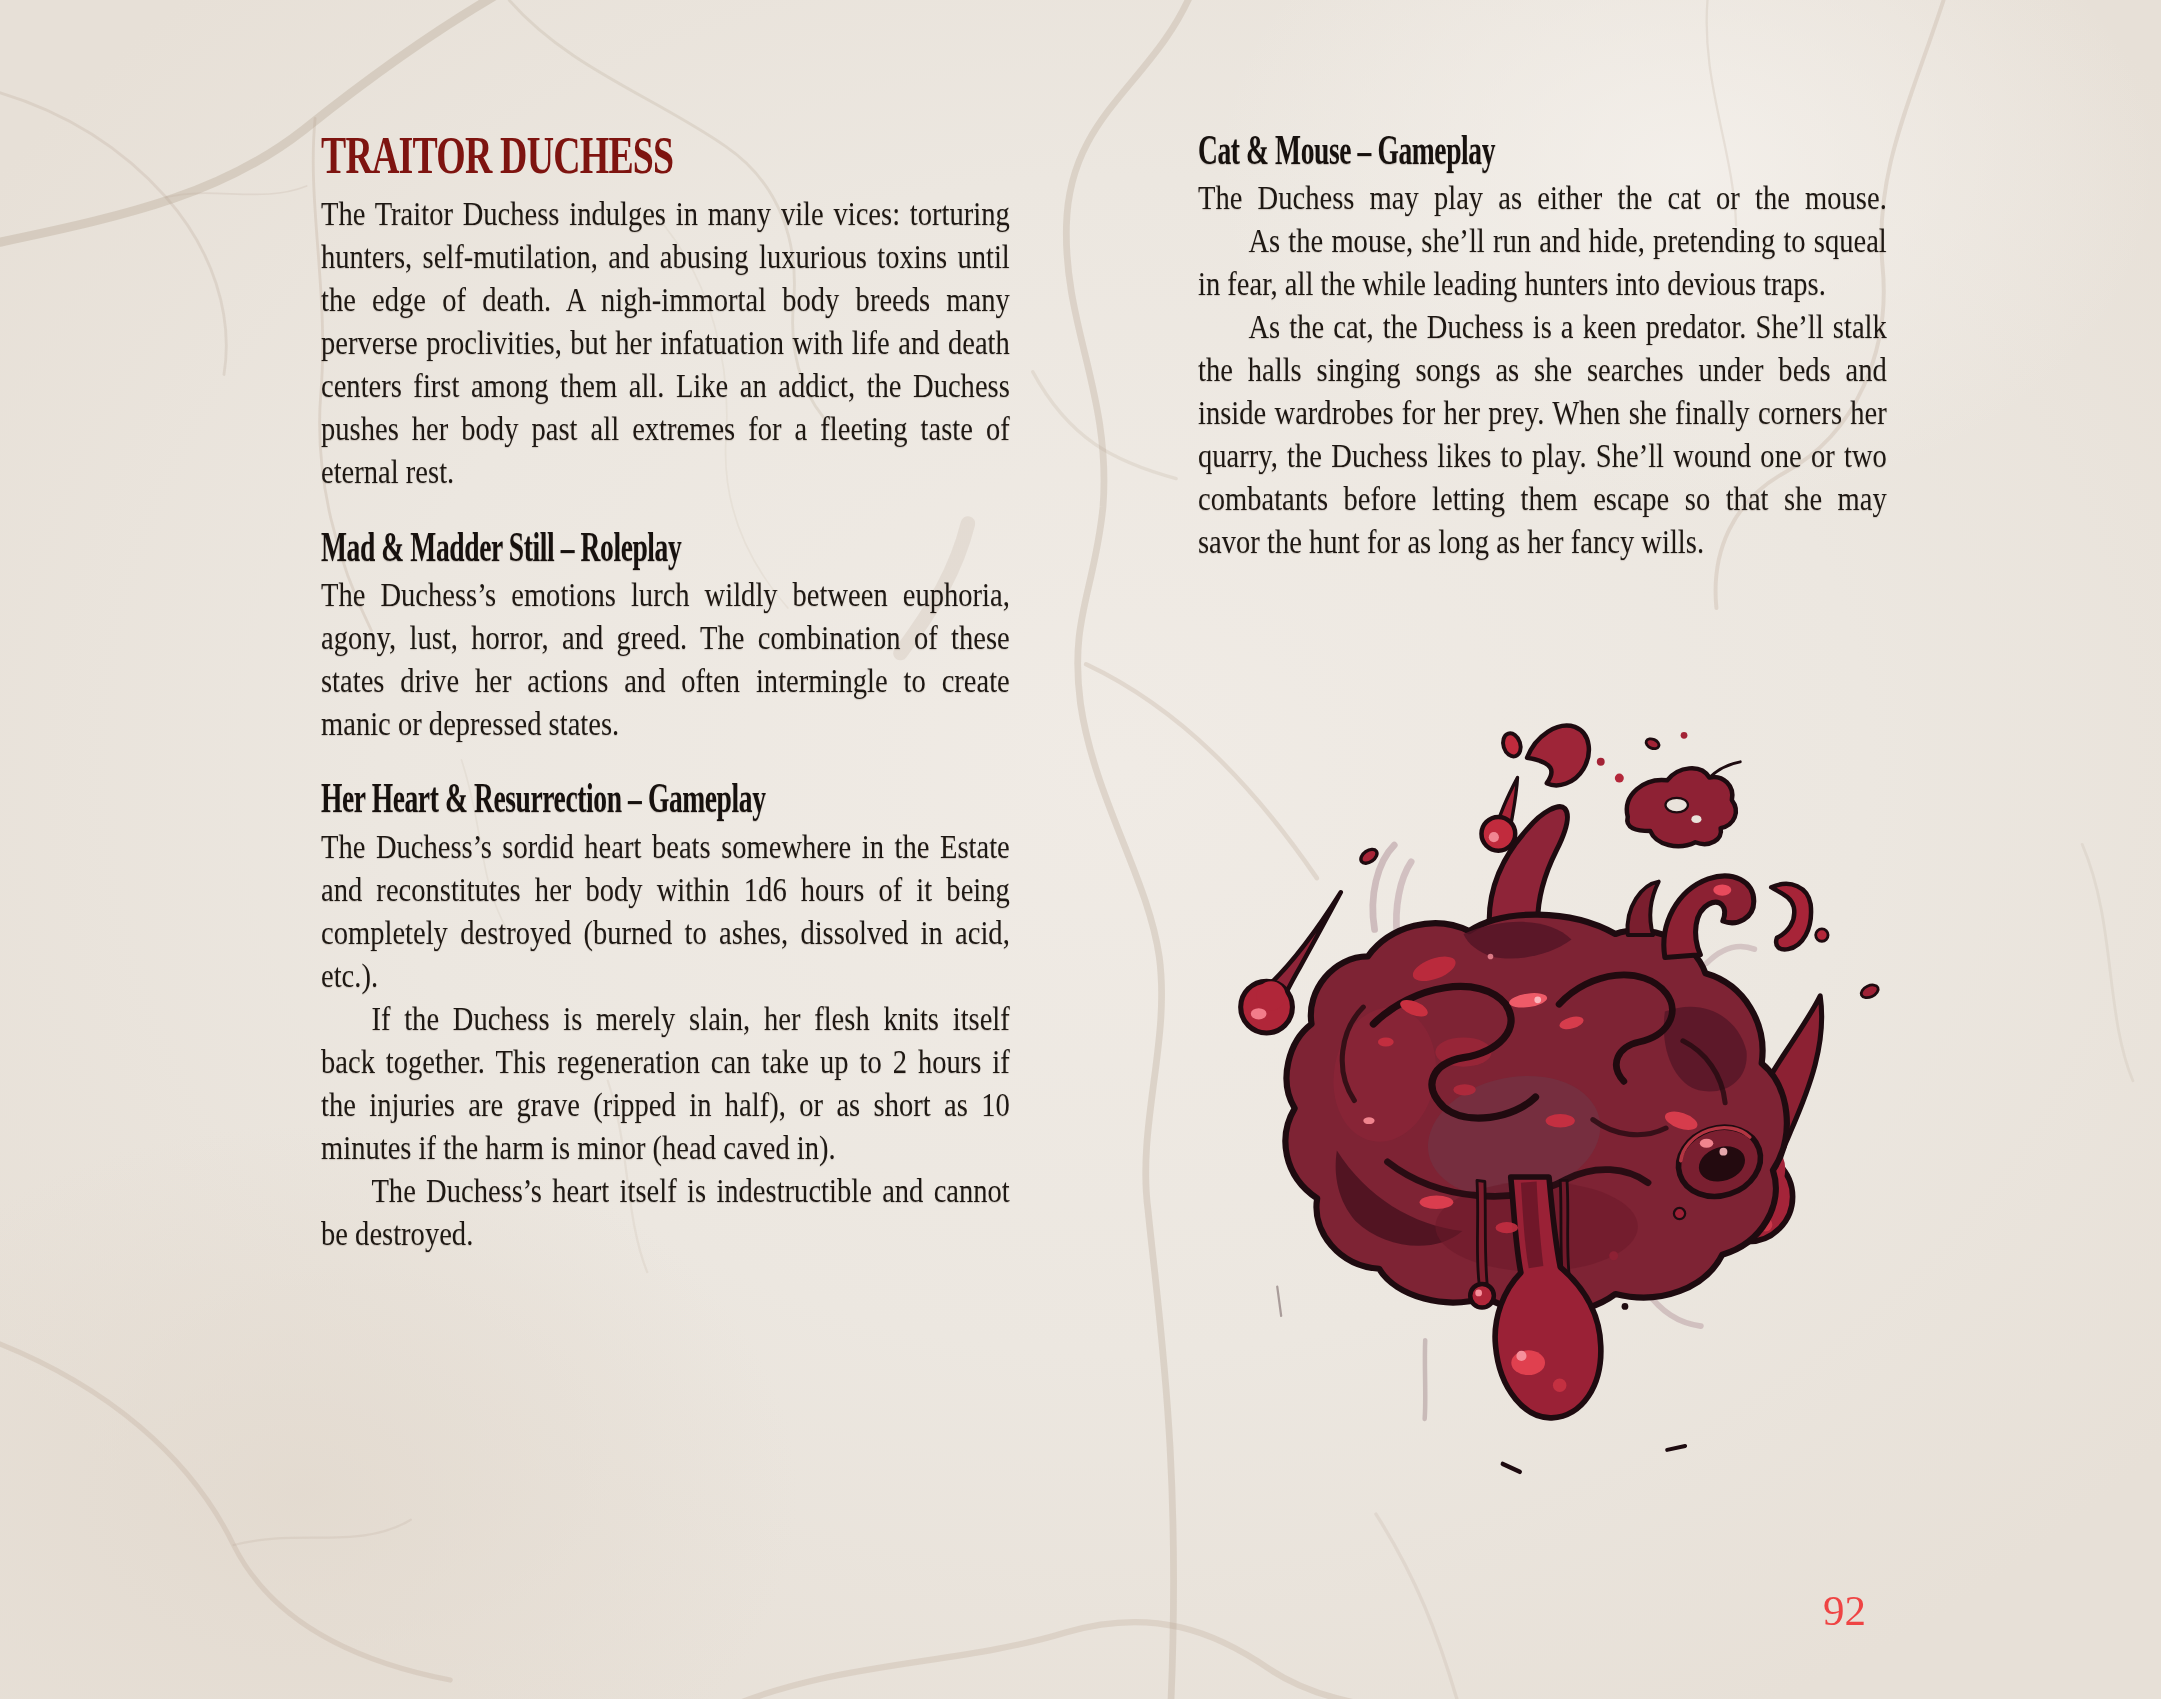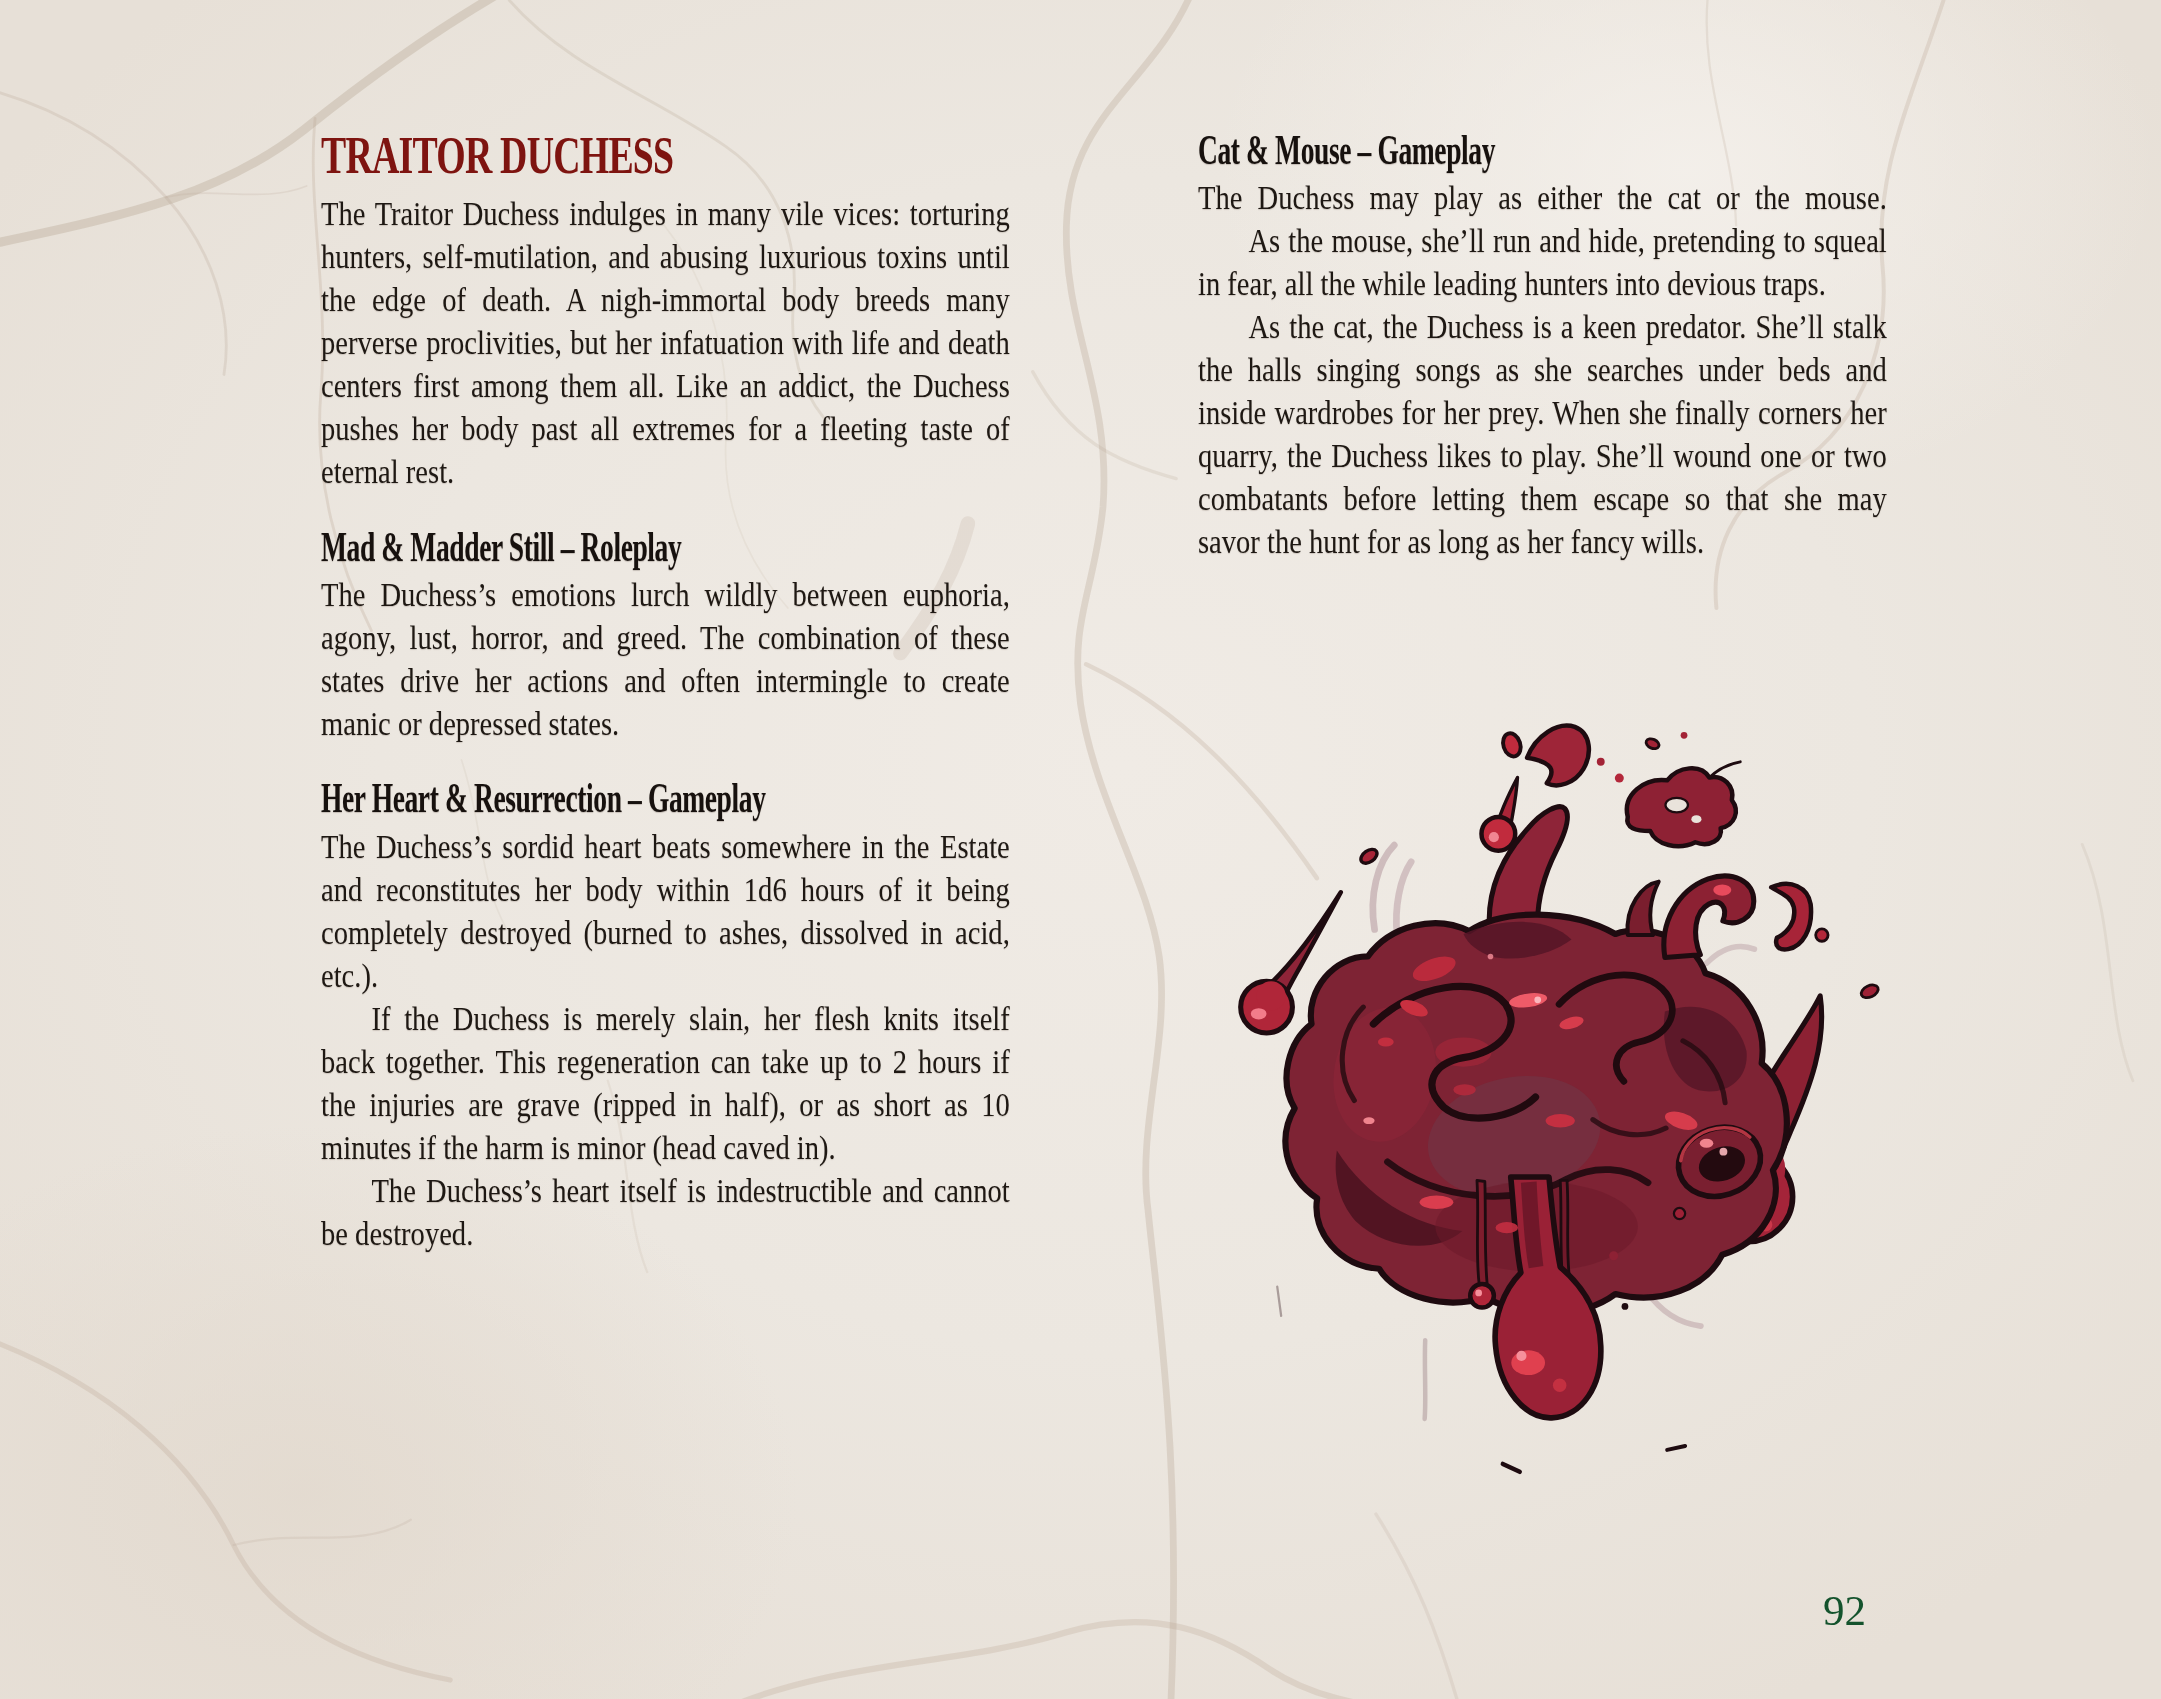--- a/index.html
+++ b/index.html
@@ -46,21 +46,21 @@
     font-size: 34px; line-height: 43px;
     text-align: justify;
     color: #1e1813;
     text-shadow: 0 1.1px 1.1px rgba(60,40,30,0.18);
   }
   p.body.cont { margin-top: 0; }
   .indent { text-indent: 60px; }
   .fitline { white-space: nowrap; }
   .pageno {
     position: absolute; left: 1823px; top: 1586px;
-    font-size: 43px; color: #14532d;
+    font-size: 43px; color: #ef4444;
   }
   .heart { position: absolute; left: 1199px; top: 692px; }
 </style>
 </head>
 <body>
 
 <svg class="veins" width="2161" height="1700" viewBox="0 0 3840 3020" fill="none" stroke-linecap="round">
   <g stroke="#b9a795">
     <path d="M 900,-20 C 760,60 640,150 540,230 C 400,340 240,380 0,430" stroke-width="16" opacity="0.38"></path>
     <path d="M 560,210 C 545,360 585,520 570,700 C 558,850 600,1000 660,1120" stroke-width="5" opacity="0.28"></path>

